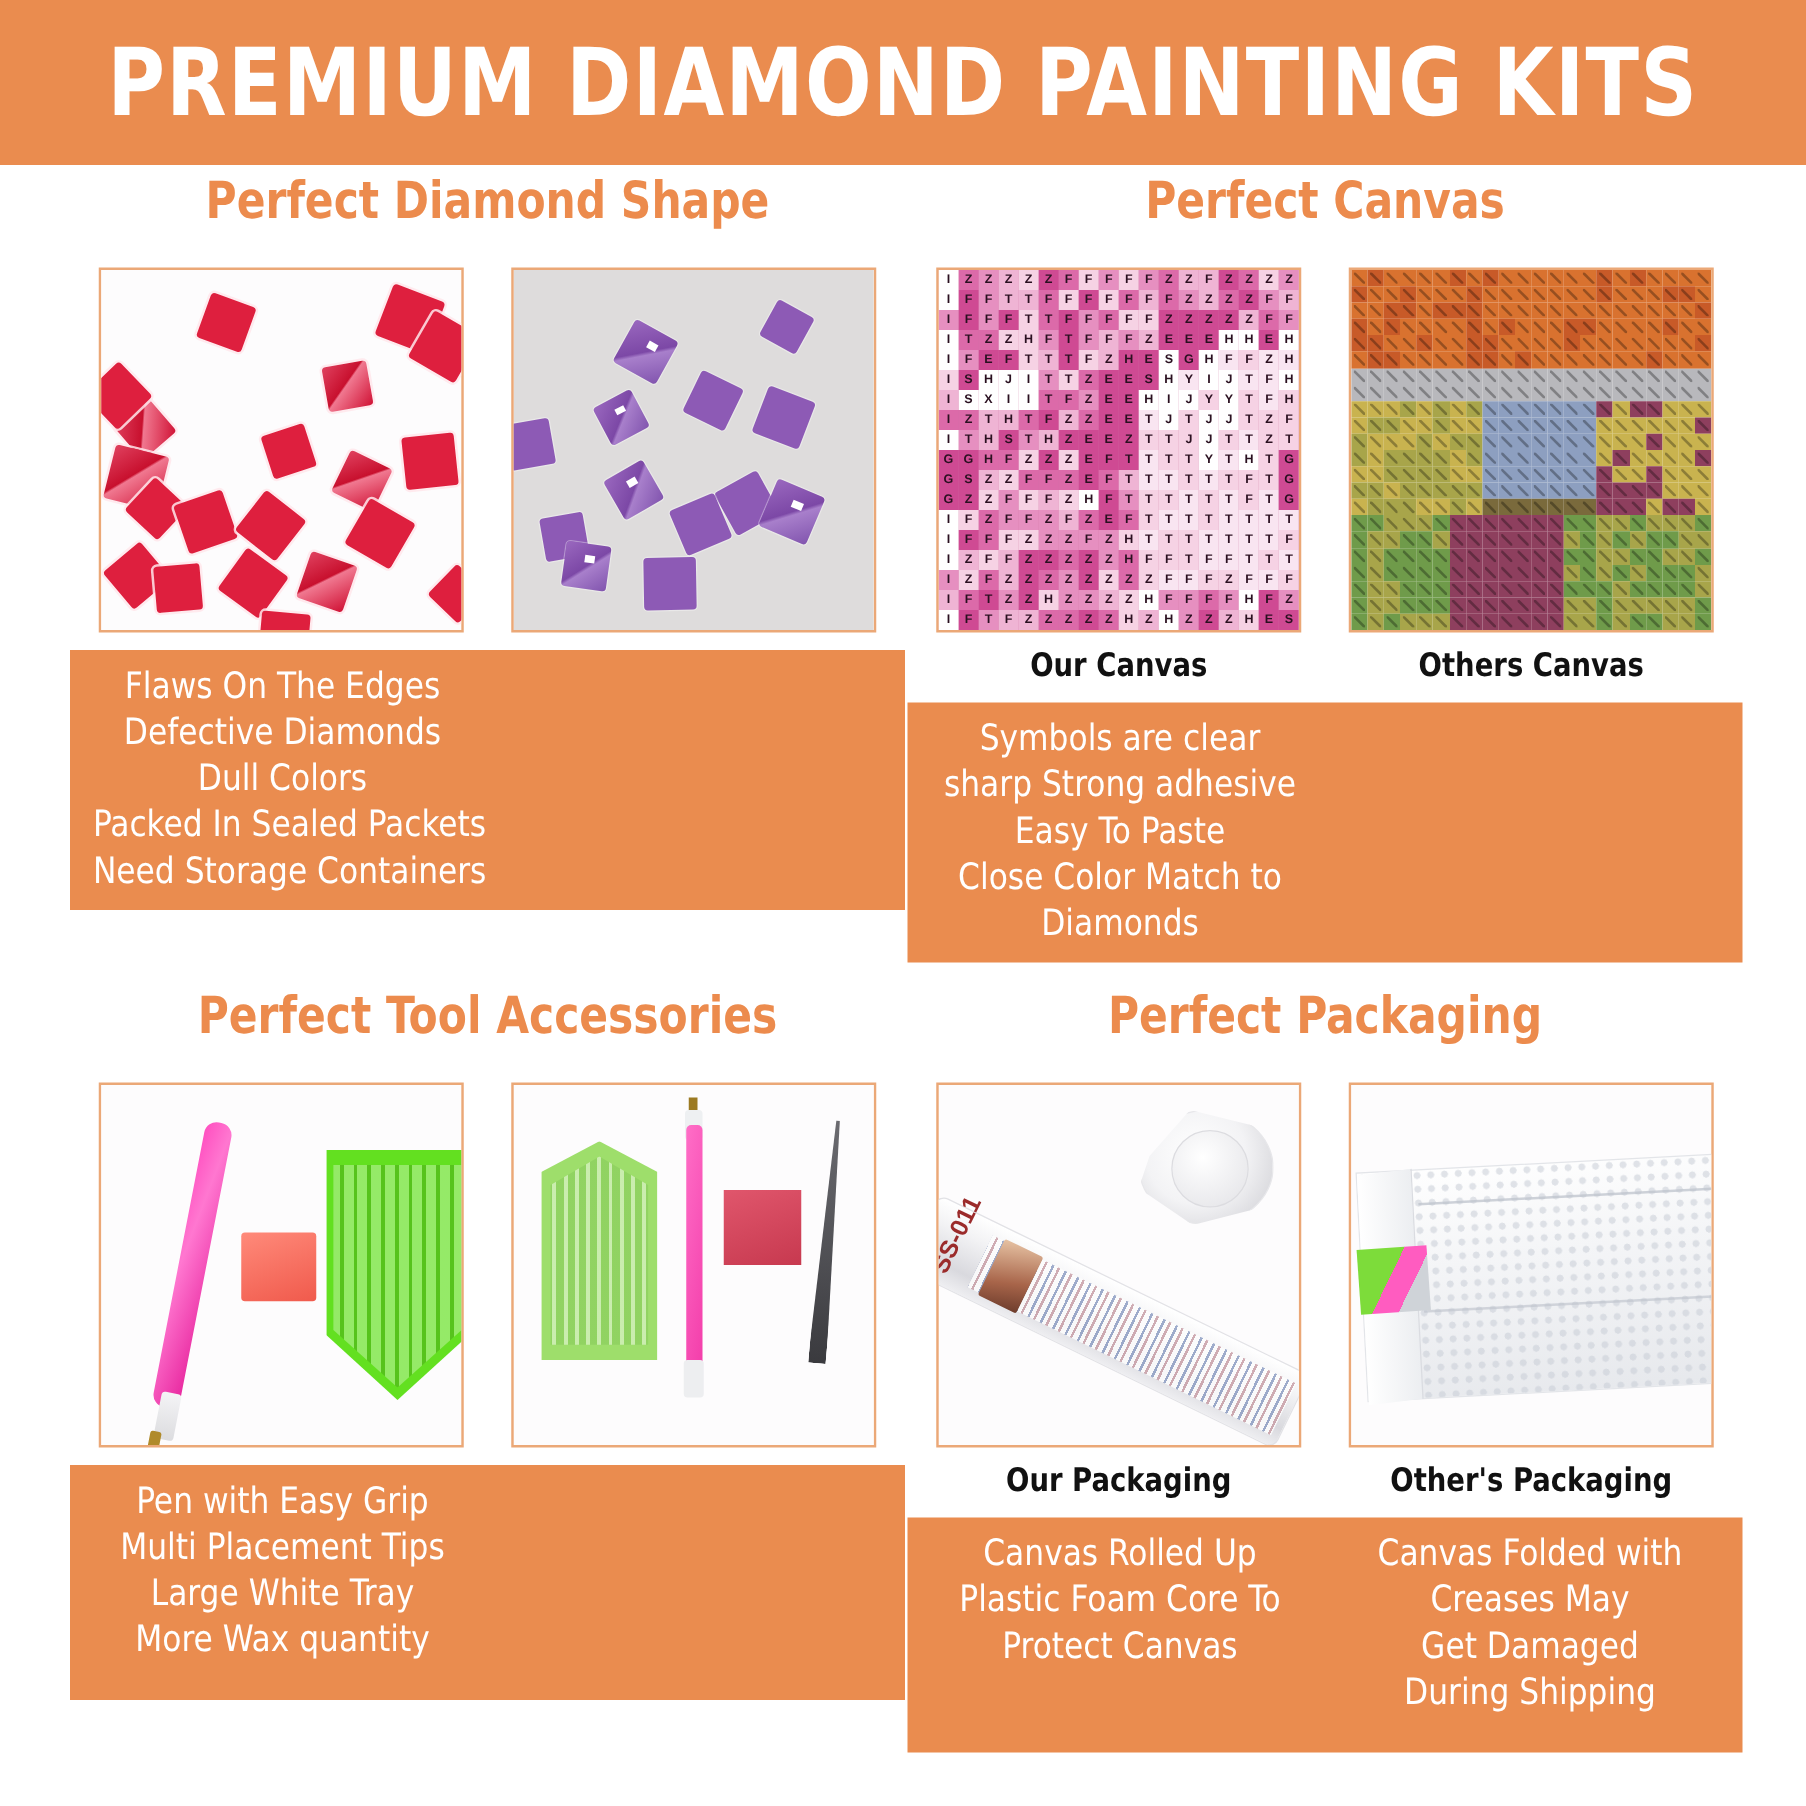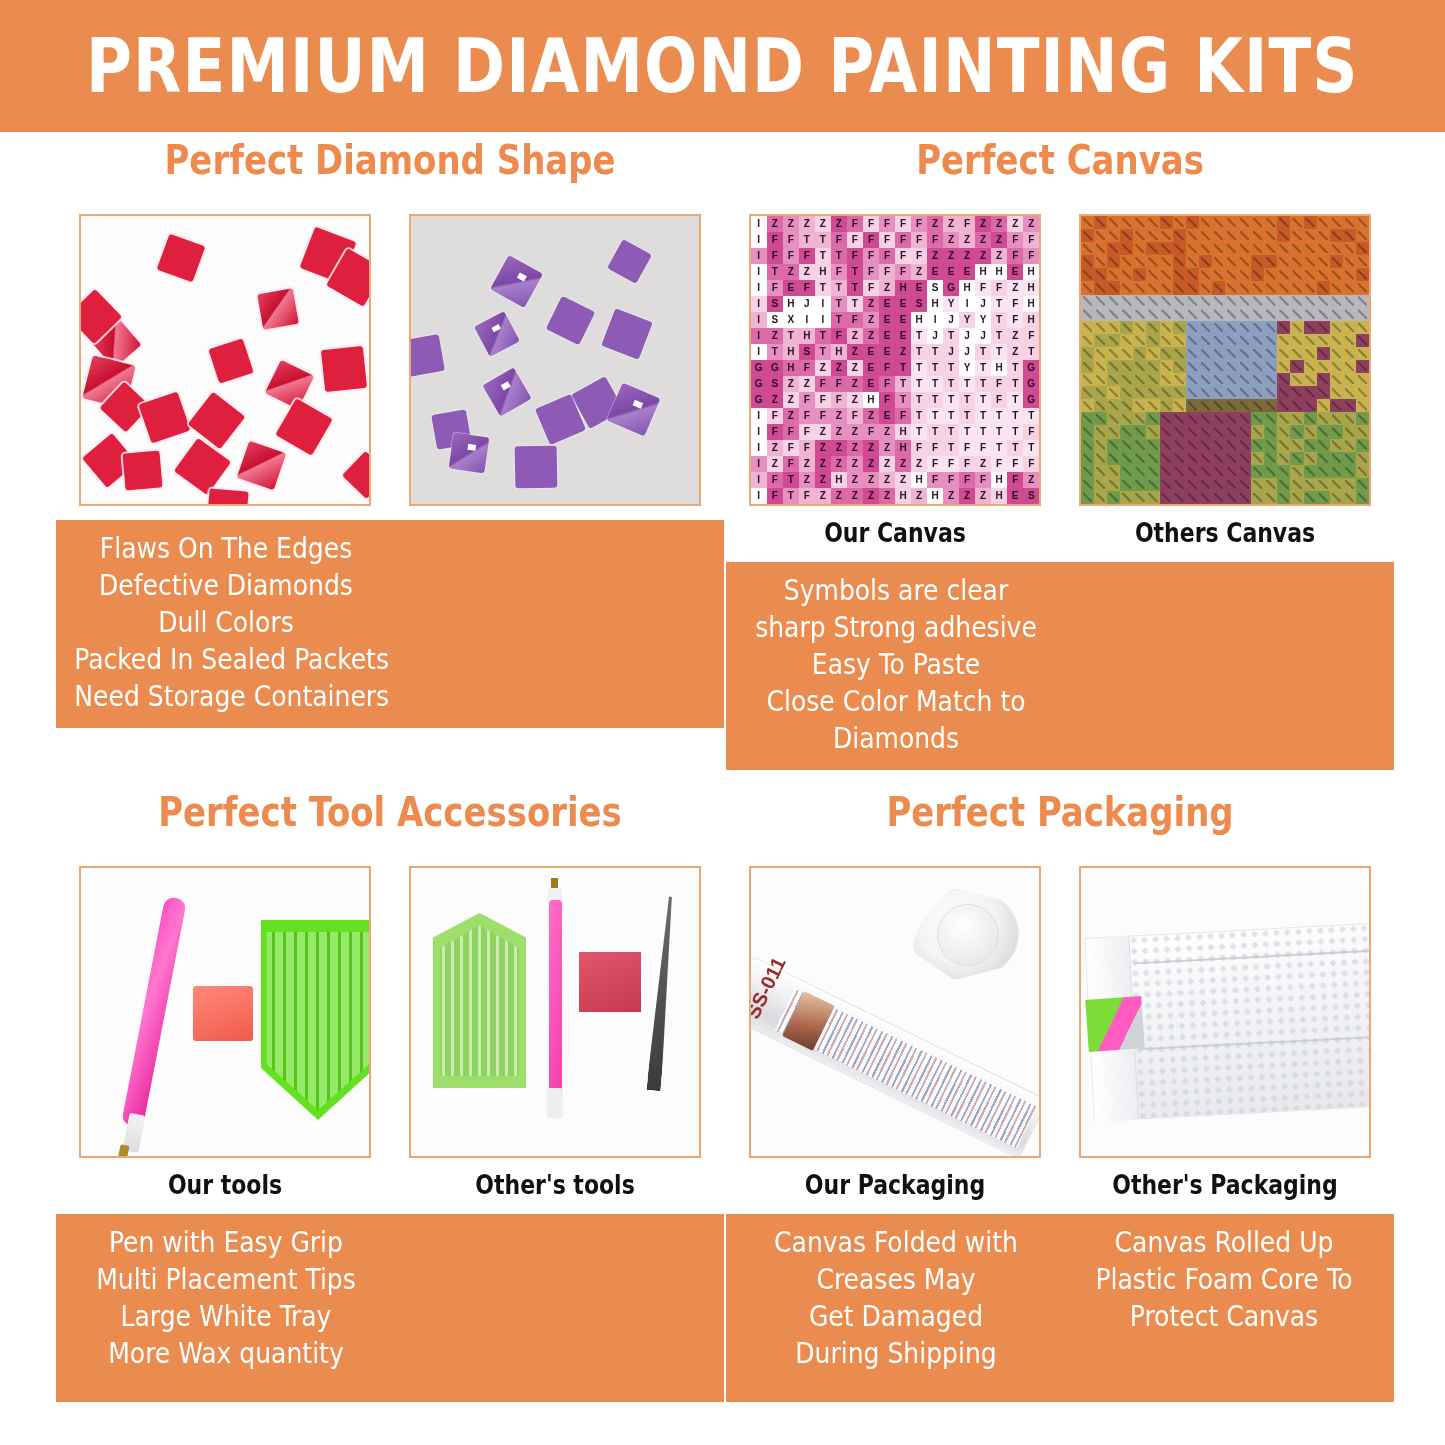--- a/index.html
+++ b/index.html
@@ -1195,24 +1195,20 @@
           <div class="tray-other-ridges"></div>
         </div>
         <div class="pen-other-metal"></div>
         <div class="pen-other-top"></div>
         <div class="pen-other"></div>
         <div class="pen-other-bottom"></div>
         <div class="wax-other"></div>
         <div class="tweezer"></div>
       </div>
     </div>
-    <div class="captions">
-      <div class="caption">Our tools</div>
-      <div class="caption">Other's tools</div>
-    </div>
     <div class="factbox">
       <div class="factcol">
           <div class="factline">Pen with Easy Grip</div>
           <div class="factline">Multi Placement Tips</div>
           <div class="factline">Large White Tray</div>
           <div class="factline">More Wax quantity</div>
         </div>
     </div>
   </div>
 
@@ -1239,26 +1235,26 @@
         </div>
         <div class="mailer-peek"></div>
       </div>
     </div>
     <div class="captions">
       <div class="caption">Our Packaging</div>
       <div class="caption">Other's Packaging</div>
     </div>
     <div class="factbox">
       <div class="factcol">
+          <div class="factline">Canvas Rolled Up</div>
+          <div class="factline">Plastic Foam Core To</div>
+          <div class="factline">Protect Canvas</div>
+        </div>
+      <div class="factcol">
           <div class="factline">Canvas Folded with</div>
           <div class="factline">Creases May</div>
           <div class="factline">Get Damaged</div>
           <div class="factline">During Shipping</div>
         </div>
-      <div class="factcol">
-          <div class="factline">Canvas Rolled Up</div>
-          <div class="factline">Plastic Foam Core To</div>
-          <div class="factline">Protect Canvas</div>
-        </div>
     </div>
   </div>
 
 </div>
 
 </body></html>

